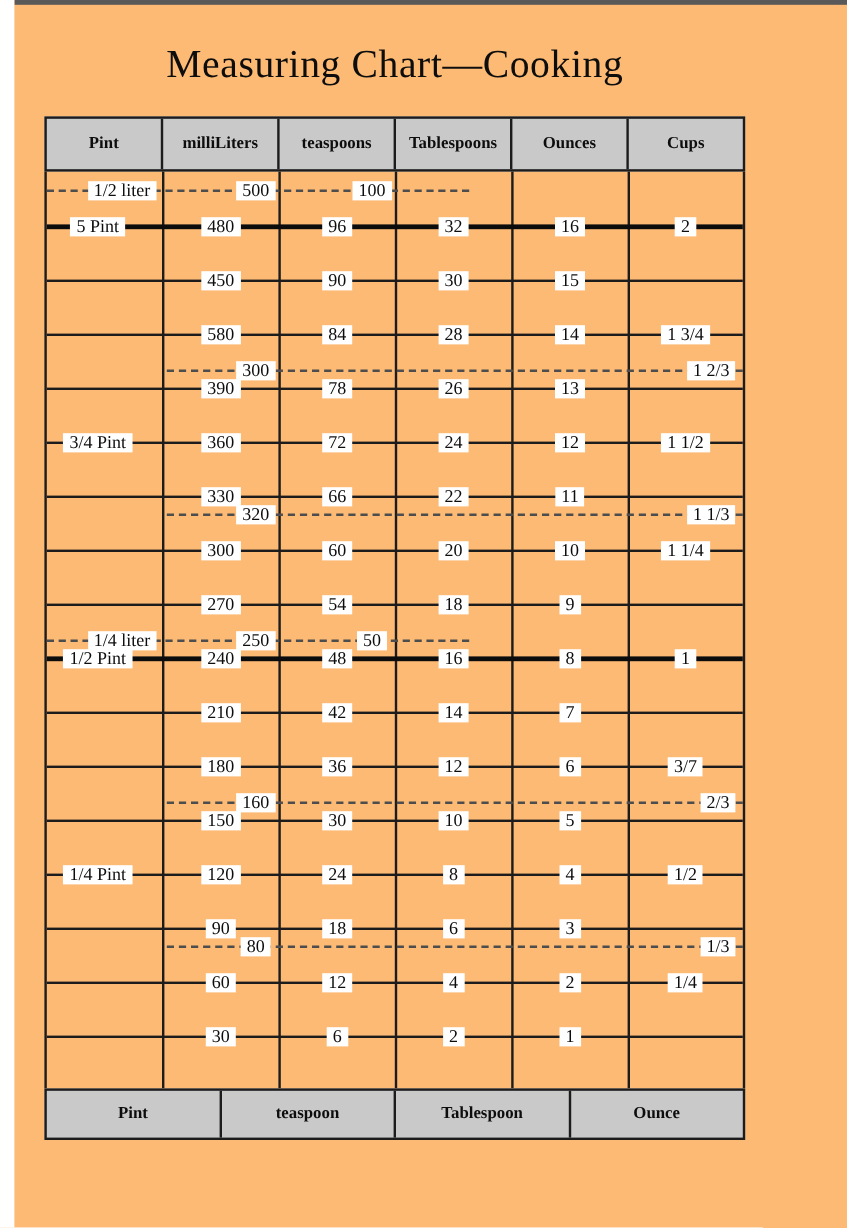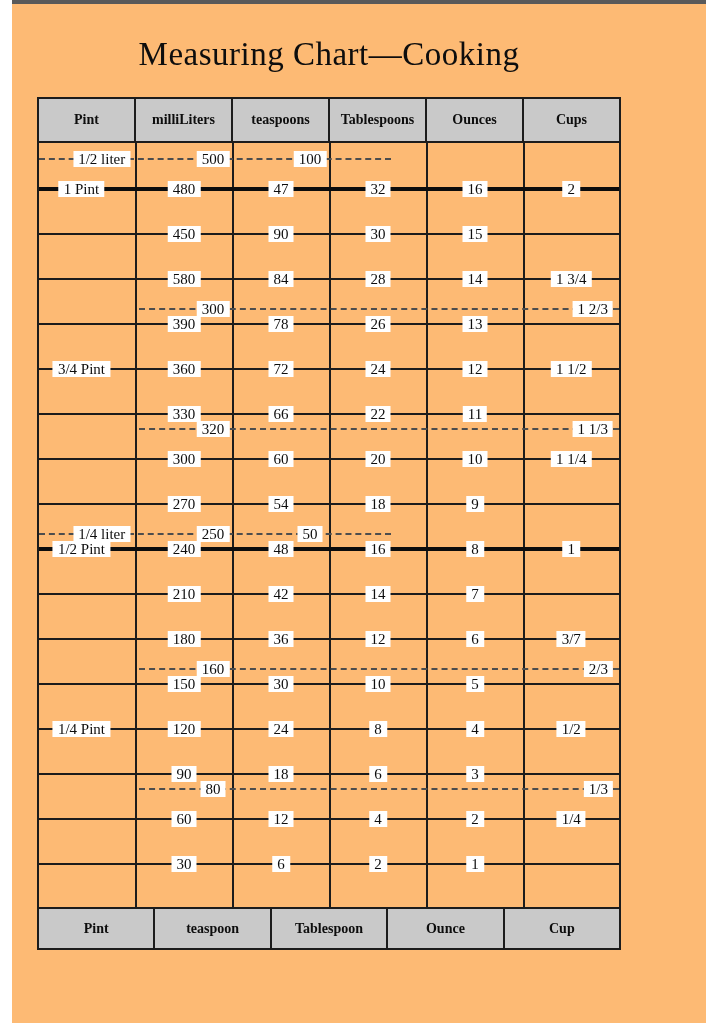--- a/index.html
+++ b/index.html
@@ -59,23 +59,23 @@
         <div class="vline" style="left: 95.5px;"></div>
         <div class="vline" style="left: 192.5px;"></div>
         <div class="vline" style="left: 289.5px;"></div>
         <div class="vline" style="left: 386.5px;"></div>
         <div class="vline" style="left: 483.5px;"></div>
         <div class="tick dashed" style="left: 0px; width: 352px; top: 15px;"></div>
         <span class="lbl" style="left: 62.725px; top: 16px;">1/2 liter</span>
         <span class="lbl" style="left: 174.1px; top: 16px;">500</span>
         <span class="lbl" style="left: 271.1px; top: 16px;">100</span>
         <div class="tick bold" style="left: 0px; width: 580px; top: 44px;"></div>
-        <span class="lbl" style="left: 42.46px; top: 46px;">1 Pint</span>
+        <span class="lbl" style="left: 42.46px; top: 46px;">5 Pint</span>
         <span class="lbl" style="left: 145px; top: 46px;">480</span>
-        <span class="lbl" style="left: 242px; top: 46px;">47</span>
+        <span class="lbl" style="left: 242px; top: 46px;">96</span>
         <span class="lbl" style="left: 339px; top: 46px;">32</span>
         <span class="lbl" style="left: 436px; top: 46px;">16</span>
         <span class="lbl" style="left: 532.25px; top: 46px;">2</span>
         <div class="tick solid" style="left: 0px; width: 580px; top: 90px;"></div>
         <span class="lbl" style="left: 145px; top: 91px;">450</span>
         <span class="lbl" style="left: 242px; top: 91px;">90</span>
         <span class="lbl" style="left: 339px; top: 91px;">30</span>
         <span class="lbl" style="left: 436px; top: 91px;">15</span>
         <div class="tick solid" style="left: 0px; width: 580px; top: 135px;"></div>
         <span class="lbl" style="left: 145px; top: 136px;">580</span>
@@ -180,18 +180,15 @@
         </div>
         <div class="cell">
           <span>teaspoon</span>
         </div>
         <div class="cell">
           <span>Tablespoon</span>
         </div>
         <div class="cell">
           <span>Ounce</span>
         </div>
-        <div class="cell">
-          <span>Cup</span>
-        </div>
       </div>
   </div>
 </div>
 
 </body></html>

